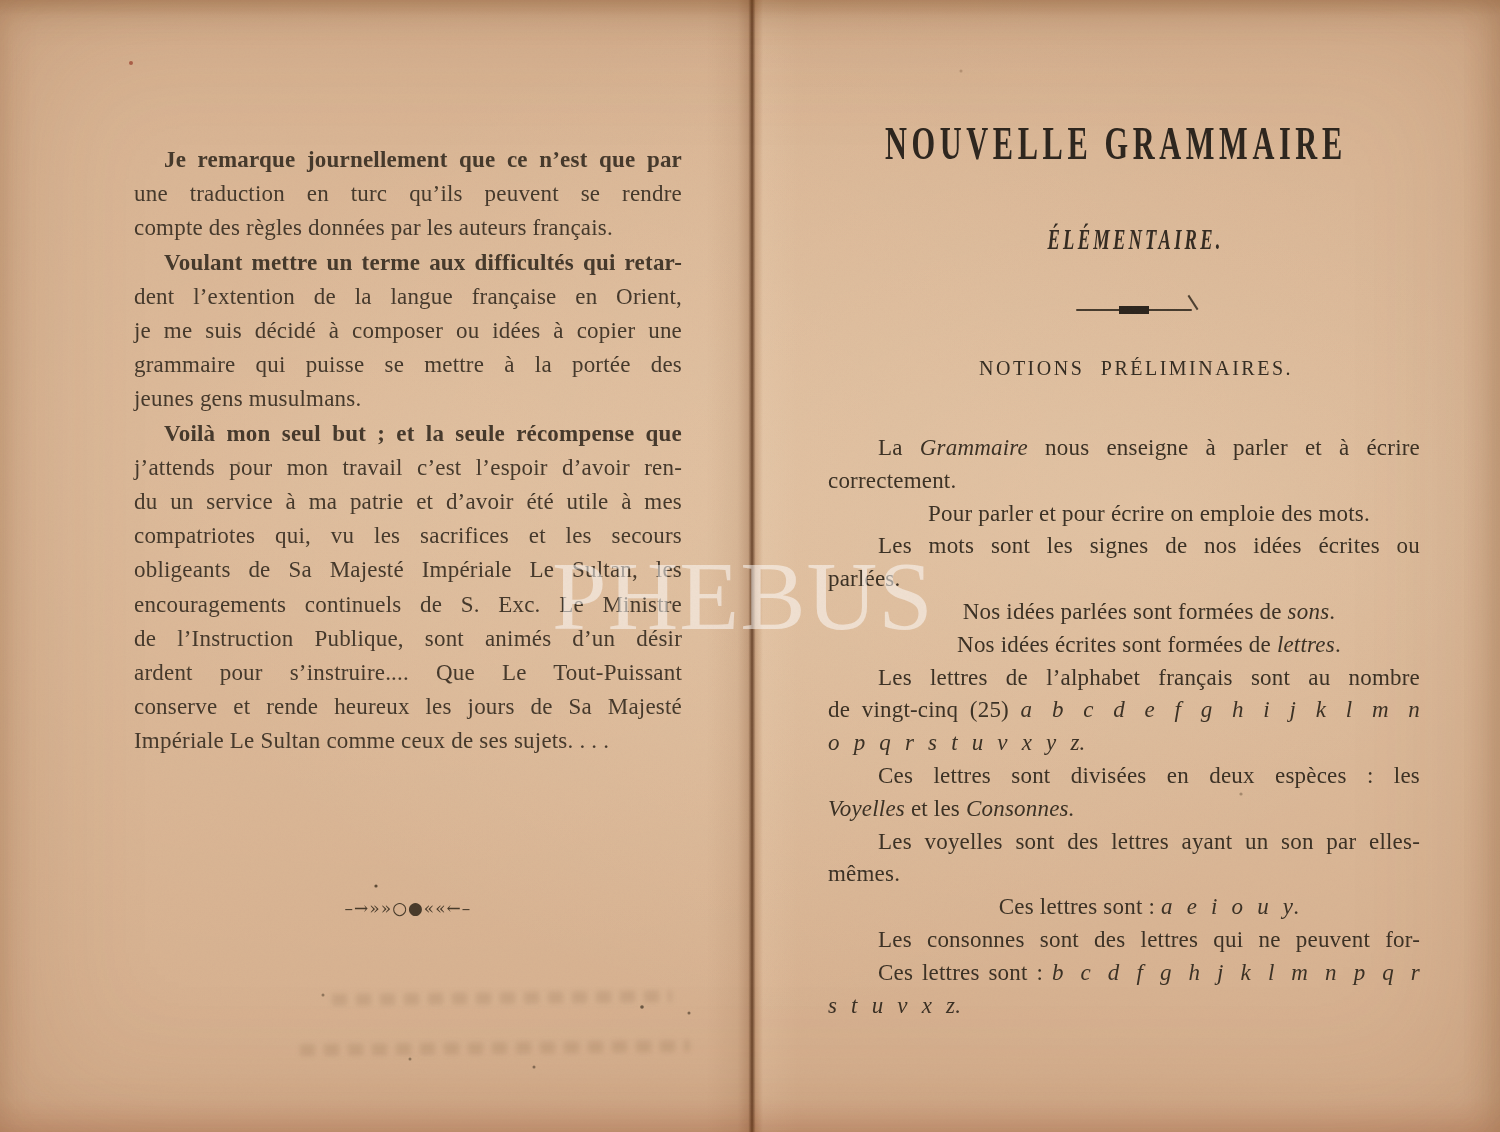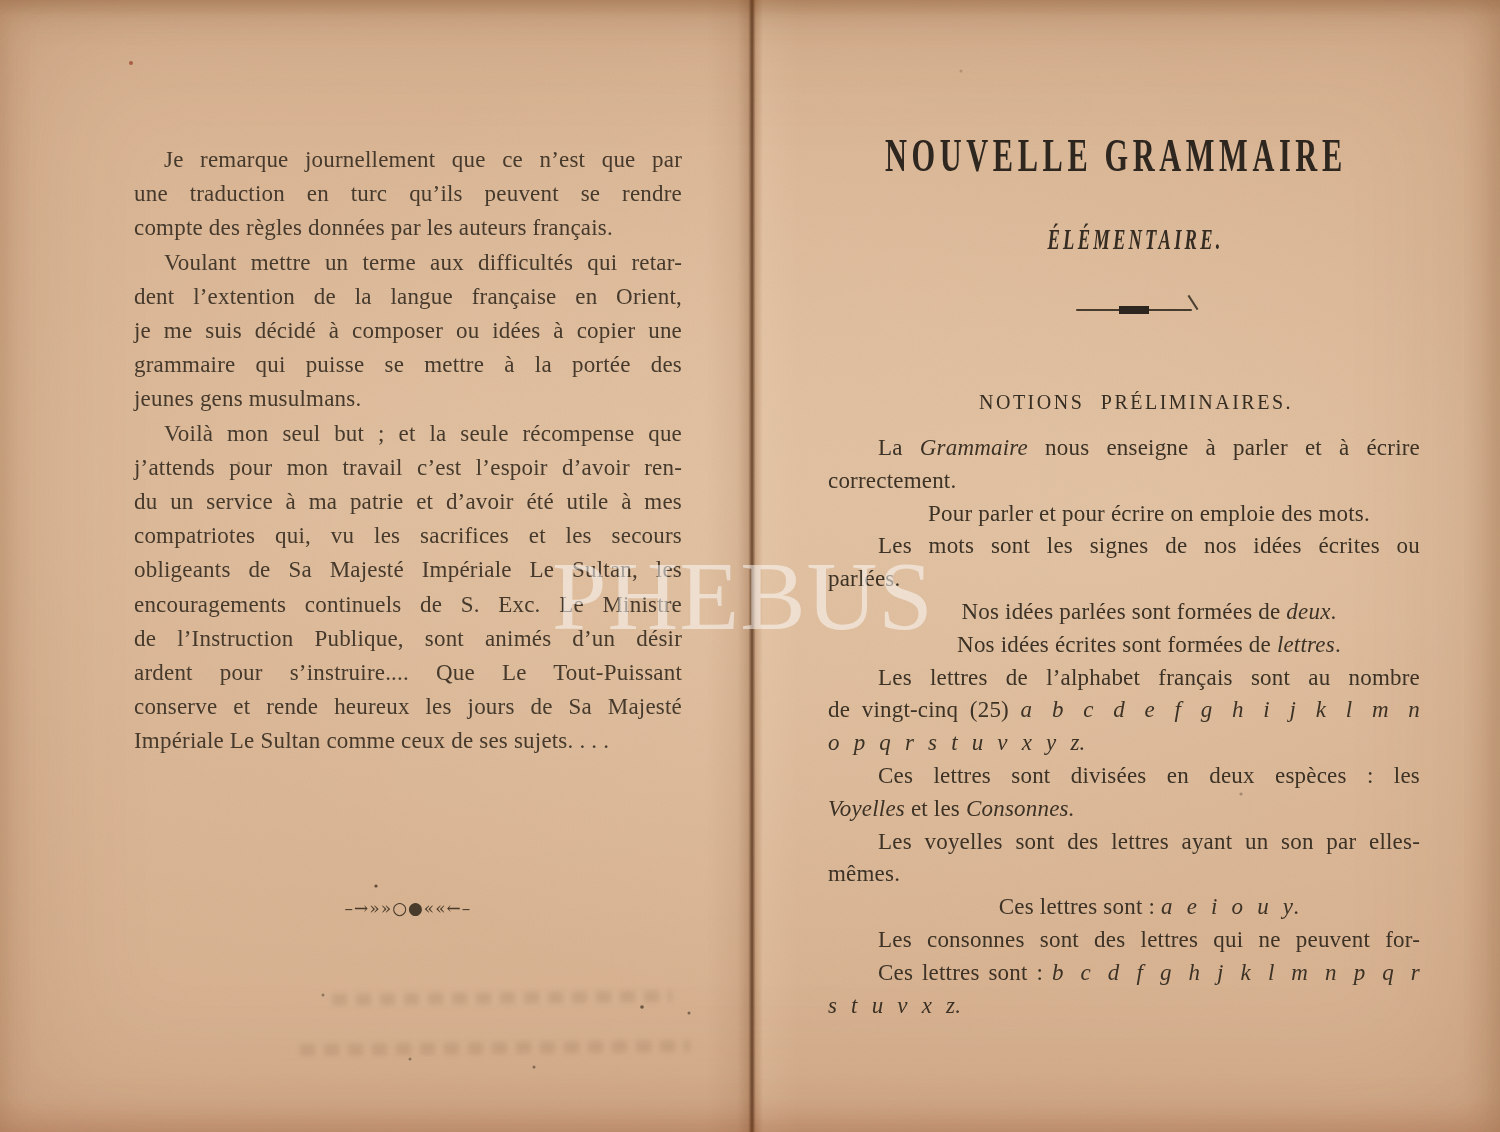--- a/index.html
+++ b/index.html
@@ -30,51 +30,51 @@
     box-shadow:inset 0 0 150px rgba(117,66,30,0.20), inset 0 16px 30px rgba(120,75,40,0.18),
                inset 0 -18px 40px rgba(165,90,60,0.12), inset -14px 0 26px rgba(120,75,40,0.10);}
   .noise{position:absolute;inset:0;pointer-events:none;opacity:.75;}
   
   .left-text{position:absolute;left:134px;top:143px;width:548px;
     font-size:23px;line-height:34.2px;color:#44382b;letter-spacing:.2px;}
   .right-text{position:absolute;left:828px;top:432px;width:592px;
     font-size:23px;line-height:32.8px;color:#3a3024;letter-spacing:.2px;}
   .tline{text-align:left;}
   .tline.just{text-align:justify;text-align-last:justify;}
-  .left-text .indent{text-indent:30px;}
+  .left-text .indent{text-indent:30px;font-weight:bold;}
   .right-text .indent{text-indent:50px;text-align:center;}
   .it{font-style:italic;}
   .wide{word-spacing:8px;}
   .signature{position:absolute;left:134px;top:760px;width:548px;text-align:right;
     padding-right:76px;box-sizing:border-box;font-size:19px;letter-spacing:1.2px;color:#3d3226;}
   .ornament{position:absolute;left:134px;top:898px;width:548px;text-align:center;
     font-size:17px;letter-spacing:1px;color:#473a2a;font-family:"DejaVu Serif", serif;}
   .ghost{position:absolute;pointer-events:none;
     background:repeating-linear-gradient(90deg, rgba(108,80,52,0.14) 0 15px, rgba(108,80,52,0) 15px 24px);
     filter:blur(2.5px);transform:rotate(-.6deg);}
   .g1{left:332px;top:992px;width:340px;height:12px;}
   .g2{left:300px;top:1042px;width:390px;height:12px;}
   
-  .title{position:absolute;left:752px;top:132px;width:728px;text-align:center;
+  .title{position:absolute;left:752px;top:120px;width:728px;text-align:center;
     line-height:48px;color:#2c251e;white-space:nowrap;}
   .title .squeeze{display:inline-block;font-size:46px;font-weight:bold;letter-spacing:7px;
     transform:scaleX(.66);transform-origin:50% 50%;}
   .subtitle{position:absolute;left:772px;top:222px;width:728px;text-align:center;
     line-height:34px;color:#332a21;white-space:nowrap;}
   .subtitle .squeeze{display:inline-block;font-size:29px;font-style:italic;font-weight:600;
     letter-spacing:5px;transform:scaleX(.64);transform-origin:50% 50%;}
   .rule{position:absolute;left:772px;top:300px;width:728px;height:20px;}
   .rule-line{position:absolute;left:50%;top:9px;width:116px;height:2px;margin-left:-60px;
     background:#453a2d;border-radius:1px;}
   .rule-block{position:absolute;left:50%;top:6px;width:30px;height:8px;margin-left:-17px;
     background:#2b241d;}
   .rule-scratch{position:absolute;left:50%;top:-6px;margin-left:56px;width:2px;height:17px;
     background:#4d4031;transform:rotate(-33deg);}
   .heading{position:absolute;left:772px;top:357px;width:728px;text-align:center;
-    font-size:20px;letter-spacing:2.5px;word-spacing:9px;color:#342c22;white-space:nowrap;margin-top:34px;}
+    font-size:20px;letter-spacing:2.5px;word-spacing:9px;color:#342c22;white-space:nowrap;}
   
   .watermark{position:absolute;left:552px;top:540px;font-size:98px;line-height:100px;
     font-weight:400;letter-spacing:1px;color:rgba(255,255,255,0.52);
     filter:blur(.4px);pointer-events:none;white-space:nowrap;margin-top:6px;}
   
   .specks{position:absolute;left:0;top:0;width:2px;height:2px;border-radius:50%;background:transparent;
     box-shadow:
       130px 62px 0 1px rgba(152,60,42,.7),
       375px 885px 0 .6px rgba(70,55,38,.85),
       322px 994px 0 .5px rgba(70,55,38,.5),
@@ -128,21 +128,21 @@
     <span class="rule-block"></span>
     <span class="rule-scratch"></span>
   </div>
   <div class="heading">NOTIONS PRÉLIMINAIRES.</div>
   <div class="right-text">
       <div class="tline indent just"><span>La </span><span class="it">Grammaire</span><span> nous enseigne à parler et à écrire</span></div>
       <div class="tline"><span>correctement.</span></div>
       <div class="tline indent"><span>Pour parler et pour écrire on emploie des mots.</span></div>
       <div class="tline indent just"><span>Les mots sont les signes de nos idées écrites ou</span></div>
       <div class="tline"><span>parlées.</span></div>
-      <div class="tline indent"><span>Nos idées parlées sont formées de </span><span class="it">deux</span><span>.</span></div>
+      <div class="tline indent"><span>Nos idées parlées sont formées de </span><span class="it">sons</span><span>.</span></div>
       <div class="tline indent"><span>Nos idées écrites sont formées de </span><span class="it">lettres</span><span>.</span></div>
       <div class="tline indent just"><span>Les lettres de l’alphabet français sont au nombre</span></div>
       <div class="tline just"><span>de vingt-cinq (25)  </span><span class="it wide">a b c d e f g h i j k l m n</span></div>
       <div class="tline"><span class="it wide">o p q r s t u v x y z.</span></div>
       <div class="tline indent just"><span>Ces lettres sont divisées en deux espèces : les</span></div>
       <div class="tline"><span class="it">Voyelles</span><span> et les </span><span class="it">Consonnes.</span></div>
       <div class="tline indent just"><span>Les voyelles sont des lettres ayant un son par elles-</span></div>
       <div class="tline"><span>mêmes.</span></div>
       <div class="tline indent"><span>Ces lettres sont :   </span><span class="it wide">a e i o u y</span><span>.</span></div>
       <div class="tline indent just"><span>Les consonnes sont des lettres qui ne peuvent for-</span></div>

